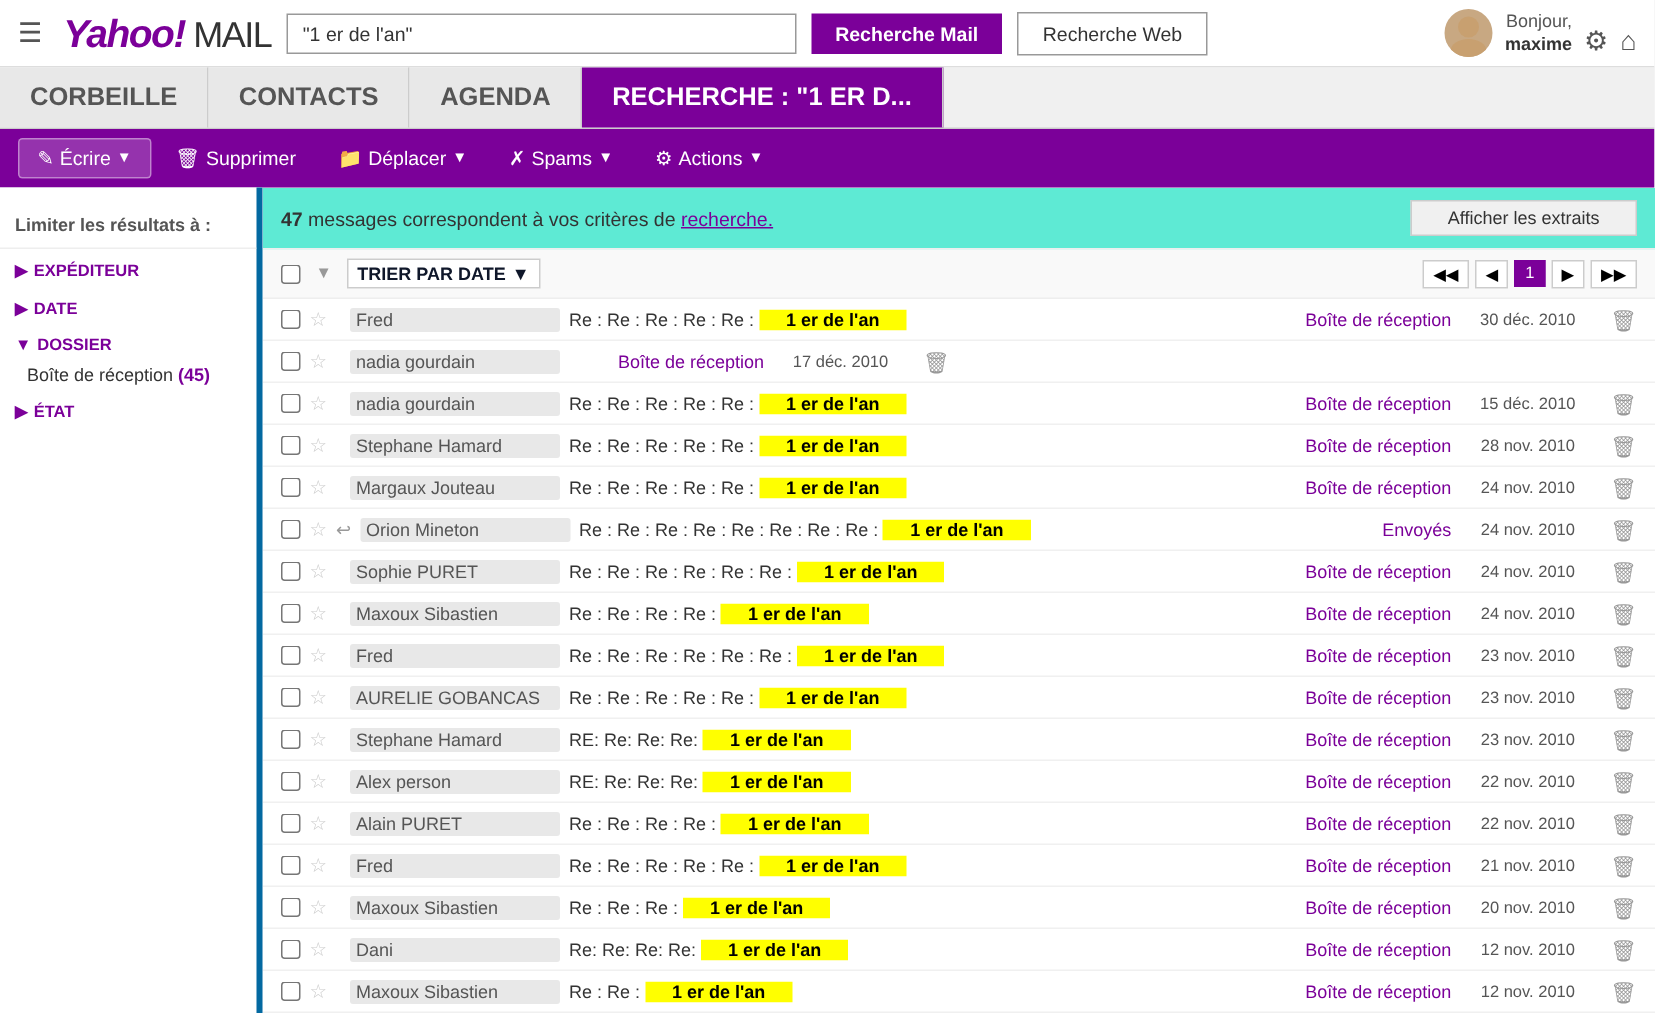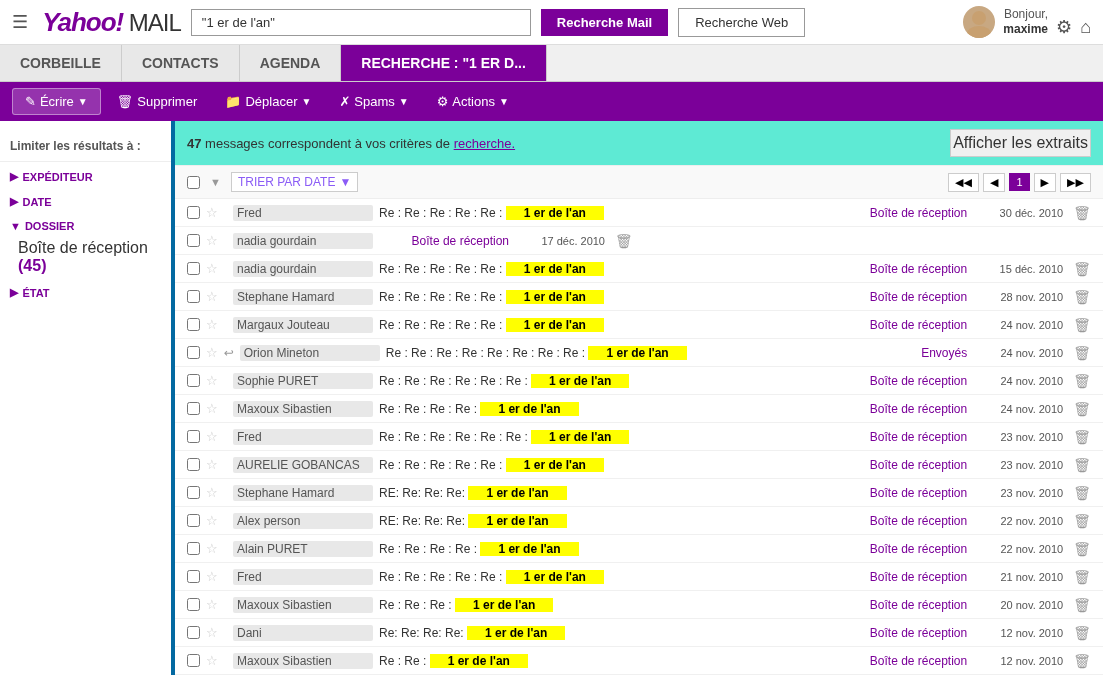--- a/index.html
+++ b/index.html
@@ -54,21 +54,21 @@
 
     
     .nav-tabs {
       background: #f0f0f0;
       display: flex;
       align-items: stretch;
       border-bottom: 1px solid #ccc;
     }
     .nav-tab {
       padding: 10px 20px;
-      font-size: 14px;
+      font-size: 17px;
       font-weight: bold;
       color: #555;
       cursor: pointer;
       border-right: 1px solid #ccc;
       background: #e8e8e8;
       text-transform: uppercase;
       text-align: center;
     }
     .nav-tab.active {
       background: #7B0099;
@@ -121,21 +121,21 @@
       font-weight: bold;
       color: #7B0099;
       padding: 4px 10px;
       cursor: pointer;
       display: flex;
       align-items: center;
       gap: 4px;
     }
     .sidebar-item {
       padding: 3px 10px 3px 18px;
-      font-size: 16px;
+      font-size: 12px;
       color: #333;
       cursor: pointer;
     }
     .sidebar-item .count { color: #7B0099; font-weight: bold; }
     .filter-label {
       font-size: 12px;
       color: #555;
       padding: 8px 10px 4px;
       font-weight: bold;
     }
@@ -150,46 +150,47 @@
       border-bottom: 1px solid #eee;
       display: flex;
       align-items: center;
       justify-content: space-between;
     }
     .result-count { font-size: 13px; color: #333; }
 
     .btn-extract {
       background: #f0f0f0;
       border: 1px solid #ccc;
-      padding: 4px 2px;
-      font-size: 16px;
+      padding: 4px 24px;
+      font-size: 12px;
       cursor: pointer;
       color: #333;
     }
 
     
     .table-controls {
       display: flex;
       align-items: center;
       padding: 6px 12px;
       background: #f9f9f9;
       border-bottom: 1px solid #eee;
       gap: 10px;
     }
     .checkbox-all { cursor: pointer; }
     .sort-dropdown {
       display: flex;
       align-items: center;
       gap: 4px;
       font-size: 12px;
-      color: #8b5cf6;
+      color: #0f172a;
       cursor: pointer;
       padding: 2px 6px;
       border: 1px solid #ccc;
       background: #fff;
+      font-weight: bold;
     }
     .pagination {
       margin-left: auto;
       display: flex;
       align-items: center;
       gap: 4px;
       font-size: 12px;
     }
     .page-btn {
       border: 1px solid #ccc;
@@ -244,21 +245,21 @@
       flex-shrink: 0;
       font-size: 12px;
       color: #7B0099;
       text-align: right;
     }
     .email-date {
       width: 90px;
       flex-shrink: 0;
       font-size: 11px;
       color: #555;
-      text-align: right;
+      text-align: center;
     }
     .email-delete { color: #999; font-size: 14px; cursor: pointer; flex-shrink: 0; margin-left: 4px; }
   </style>
 </head>
 <body>
 
 <div class="header">
   <span class="hamburger">☰</span>
   <span class="logo">
     <span style="color:#7B0099;font-style:italic;">Yahoo!</span>

